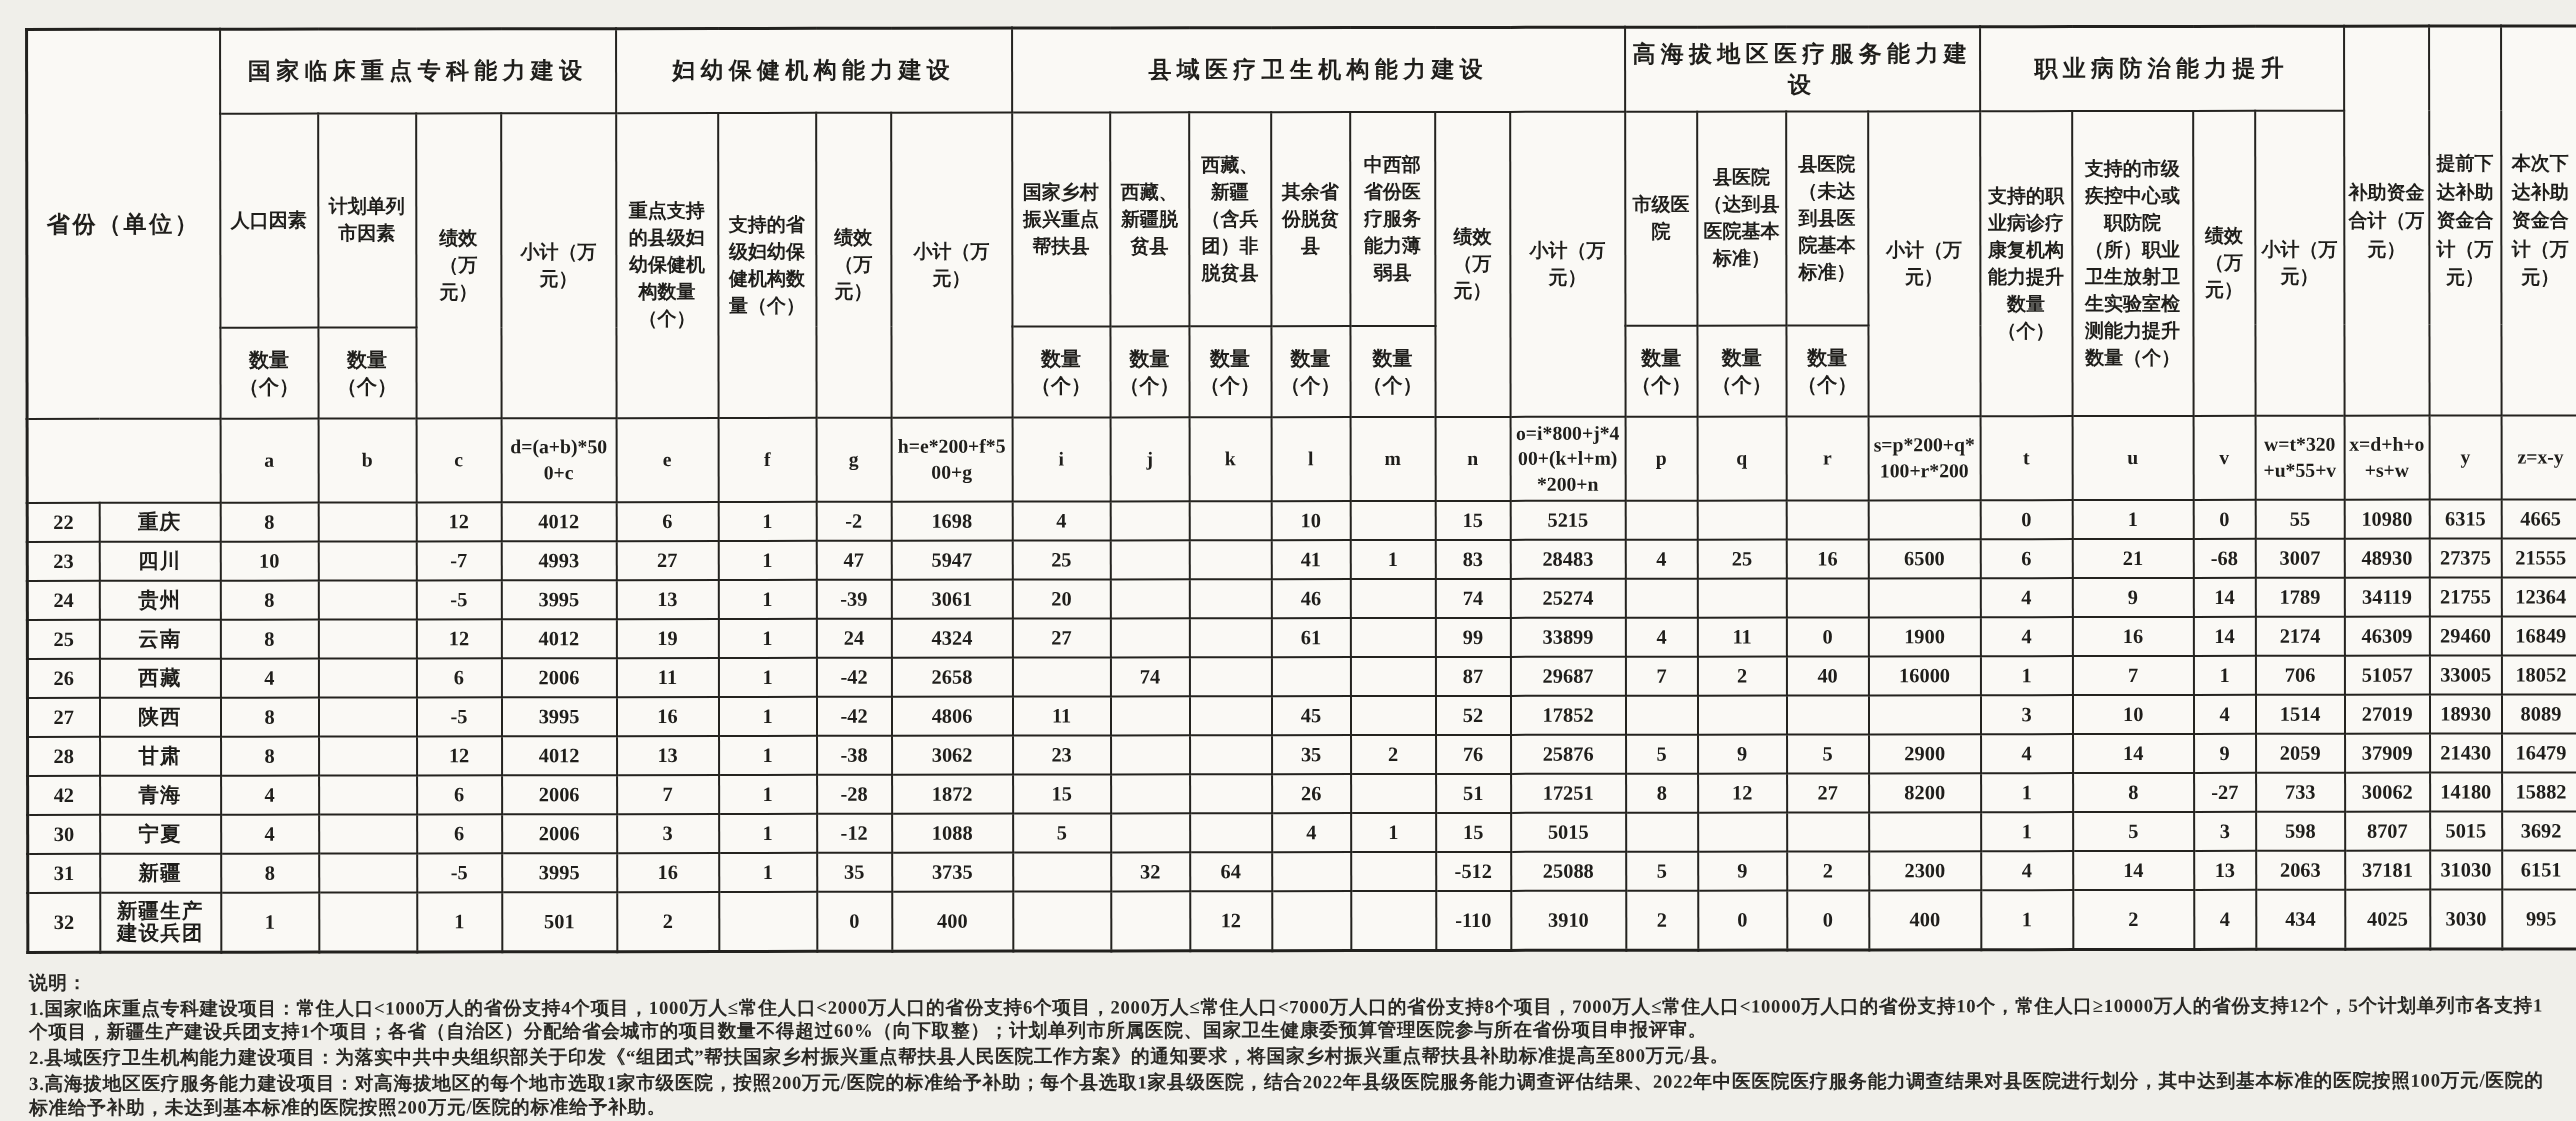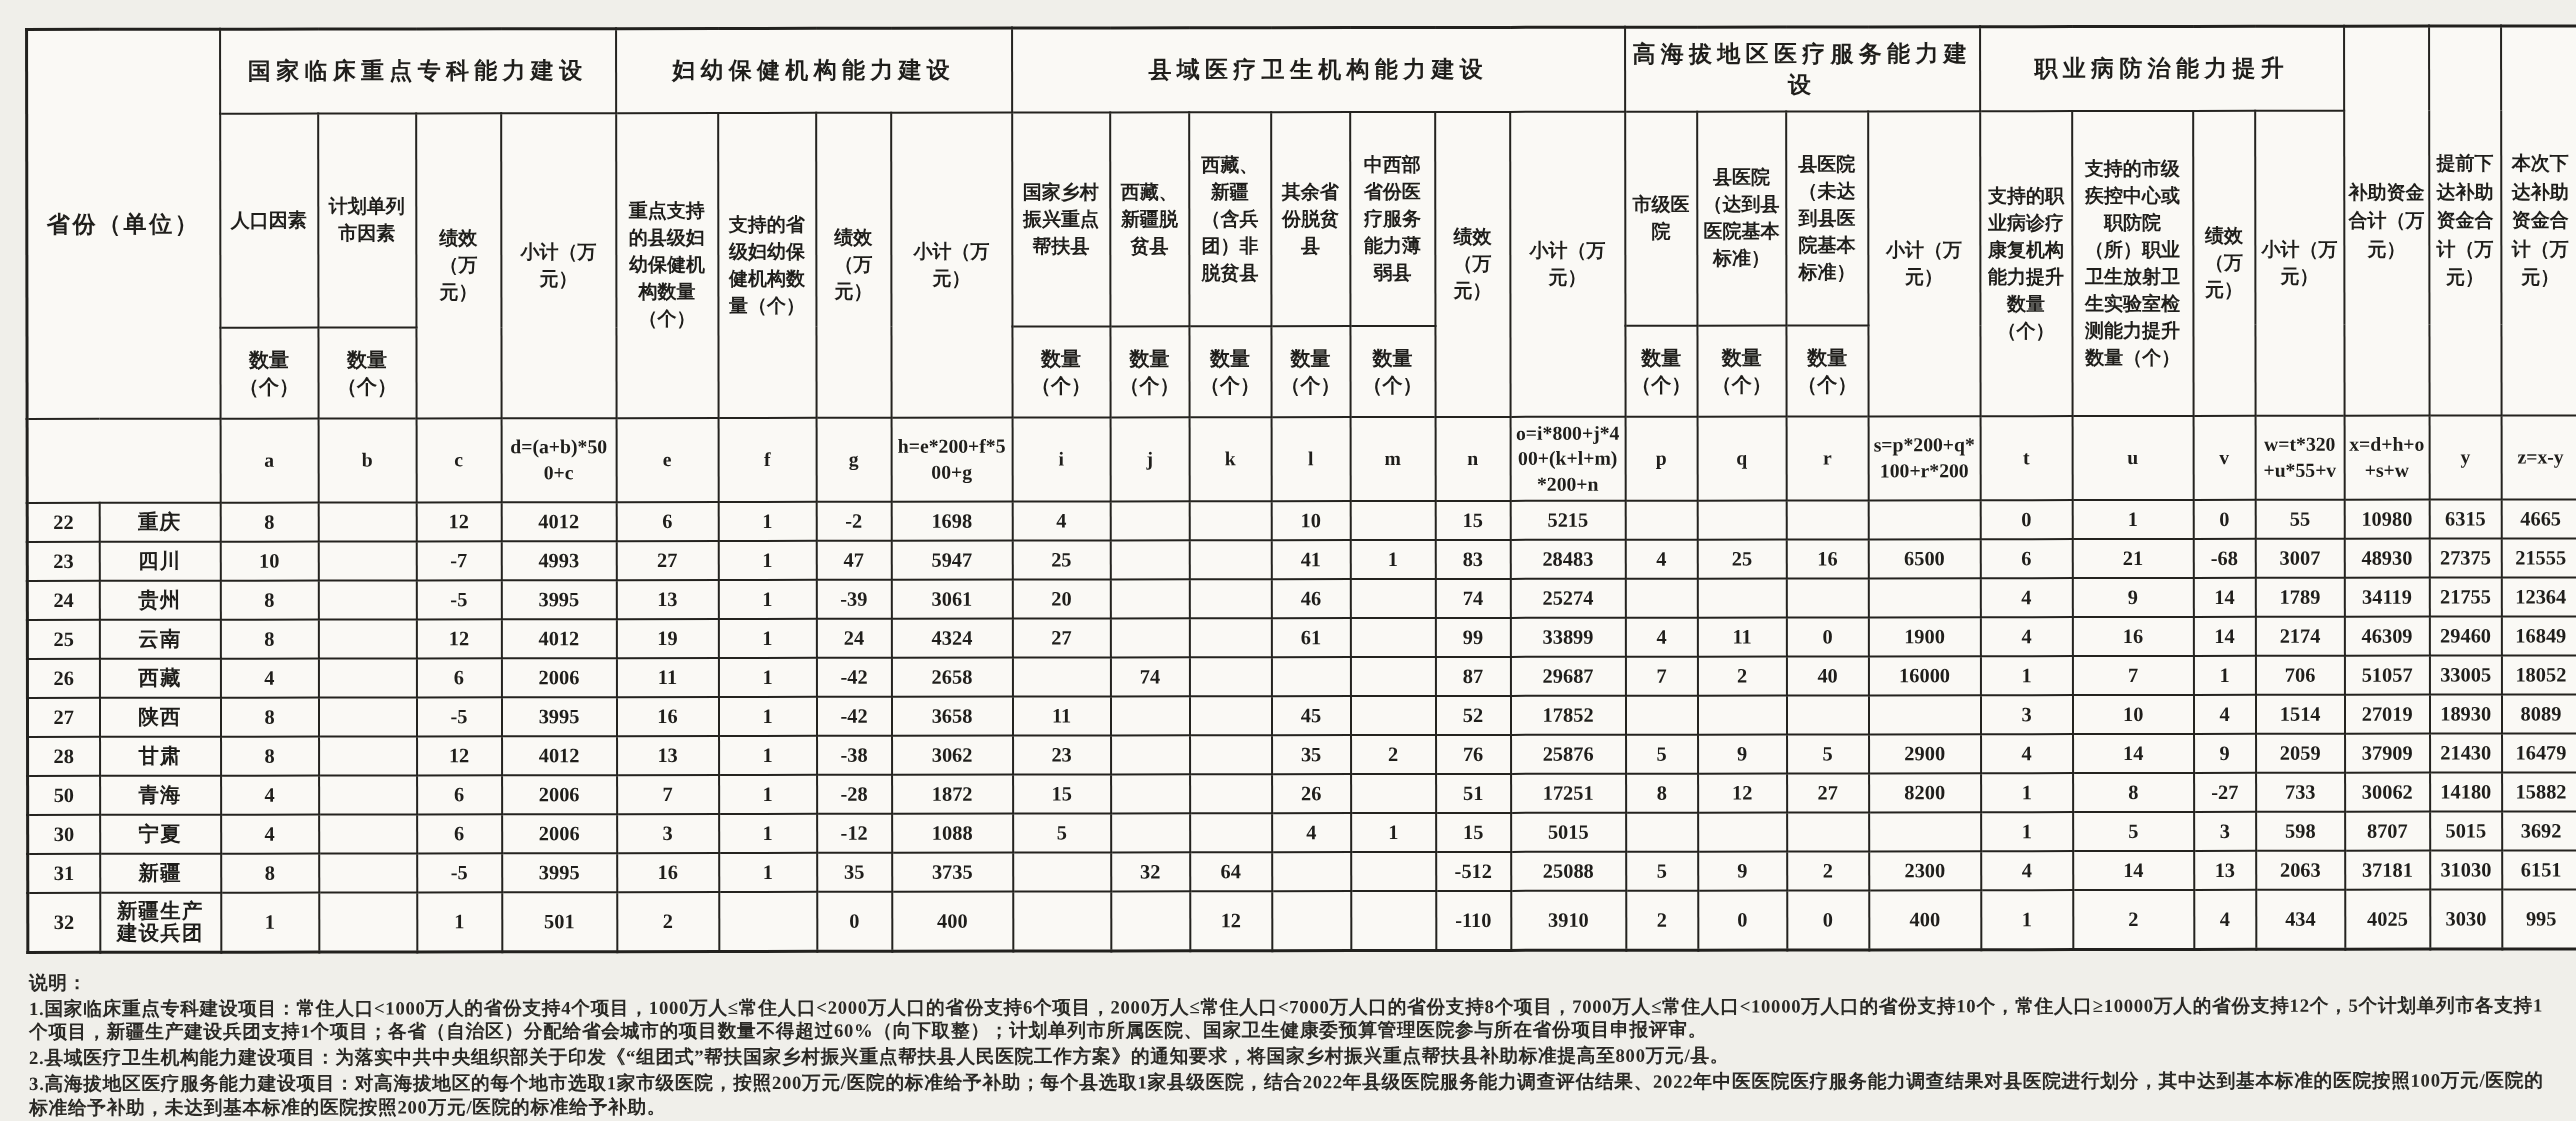--- a/index.html
+++ b/index.html
@@ -328,21 +328,21 @@
         <tr>
           <td>27</td>
           <td class="name-cell">陕西</td>
           <td>8</td>
           <td></td>
           <td>-5</td>
           <td>3995</td>
           <td>16</td>
           <td>1</td>
           <td>-42</td>
-          <td>3658</td>
+          <td>4806</td>
           <td>11</td>
           <td></td>
           <td></td>
           <td>45</td>
           <td></td>
           <td>52</td>
           <td>17852</td>
           <td></td>
           <td></td>
           <td></td>
@@ -379,21 +379,21 @@
           <td>2900</td>
           <td>4</td>
           <td>14</td>
           <td>9</td>
           <td>2059</td>
           <td>37909</td>
           <td>21430</td>
           <td>16479</td>
         </tr>
         <tr>
-          <td>50</td>
+          <td>42</td>
           <td class="name-cell">青海</td>
           <td>4</td>
           <td></td>
           <td>6</td>
           <td>2006</td>
           <td>7</td>
           <td>1</td>
           <td>-28</td>
           <td>1872</td>
           <td>15</td>

